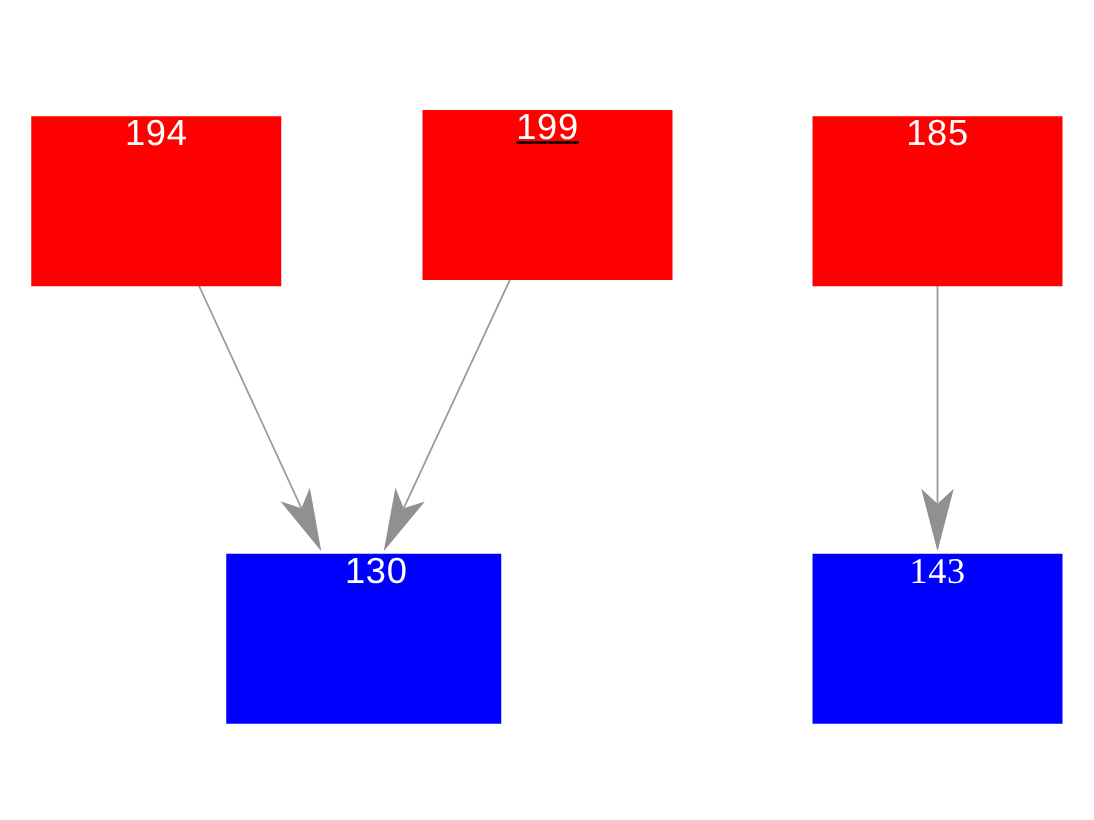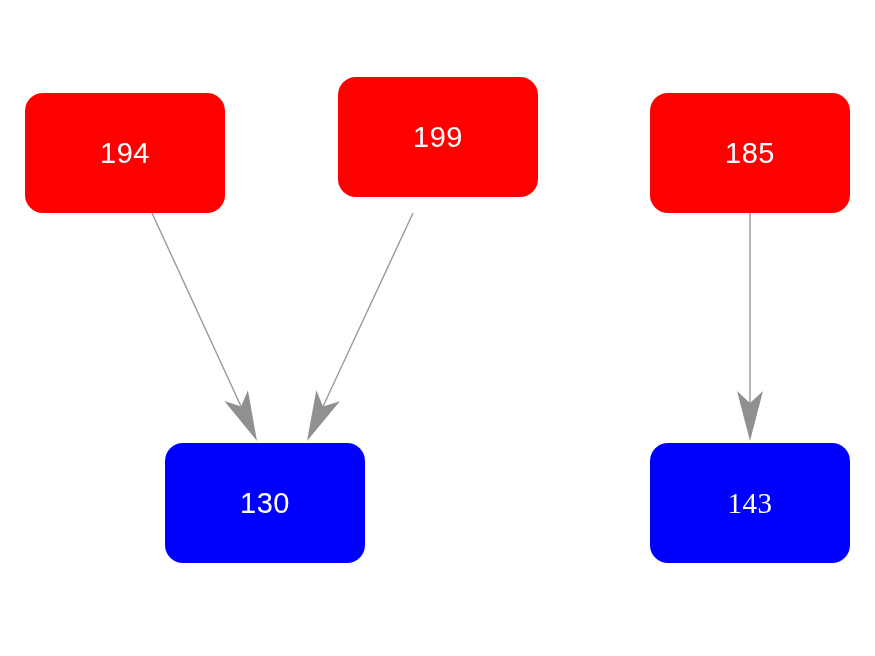--- a/index.html
+++ b/index.html
@@ -28,39 +28,37 @@
     stroke-width: 1.4;
     fill: none;
   }
   .edge-arrowhead {
     fill: var(--arrowhead-color, #909090);
     stroke: none;
   }
   .node {
     position: absolute;
     width: 200px;
-    height: 120px;
+    height: 136px;
     display: flex;
-    align-items: center;
     justify-content: center;
-    border-radius: 18px;
   }
   .node.source { background: var(--source-color, #ff0000); }
   .node.target { background: var(--target-color, #0000ff); }
   .node-label {
     color: var(--label-color, #ffffff);
     font-size: 29px;
     line-height: 1;
     letter-spacing: 0.5px;
   }
   
   .pos-n194 { left: 25px;  top: 93px; }
-  .pos-n199 { left: 338px; top: 77px; }
+  .pos-n199 { left: 338px; top: 88px; text-decoration: underline; }
   .pos-n185 { left: 650px; top: 93px; }
-  .pos-n130 { left: 165px; top: 443px; }
+  .pos-n130 { left: 181px; top: 443px; padding-left: 20px; }
   .pos-n143 { left: 650px; top: 443px; font-family: Liberation Serif, serif; }
 </style>
 </head>
 <body>
 
 <div class="canvas">
 
   <svg class="edge-layer" viewBox="0 0 875 656" xmlns="http://www.w3.org/2000/svg">
 
     <g>

